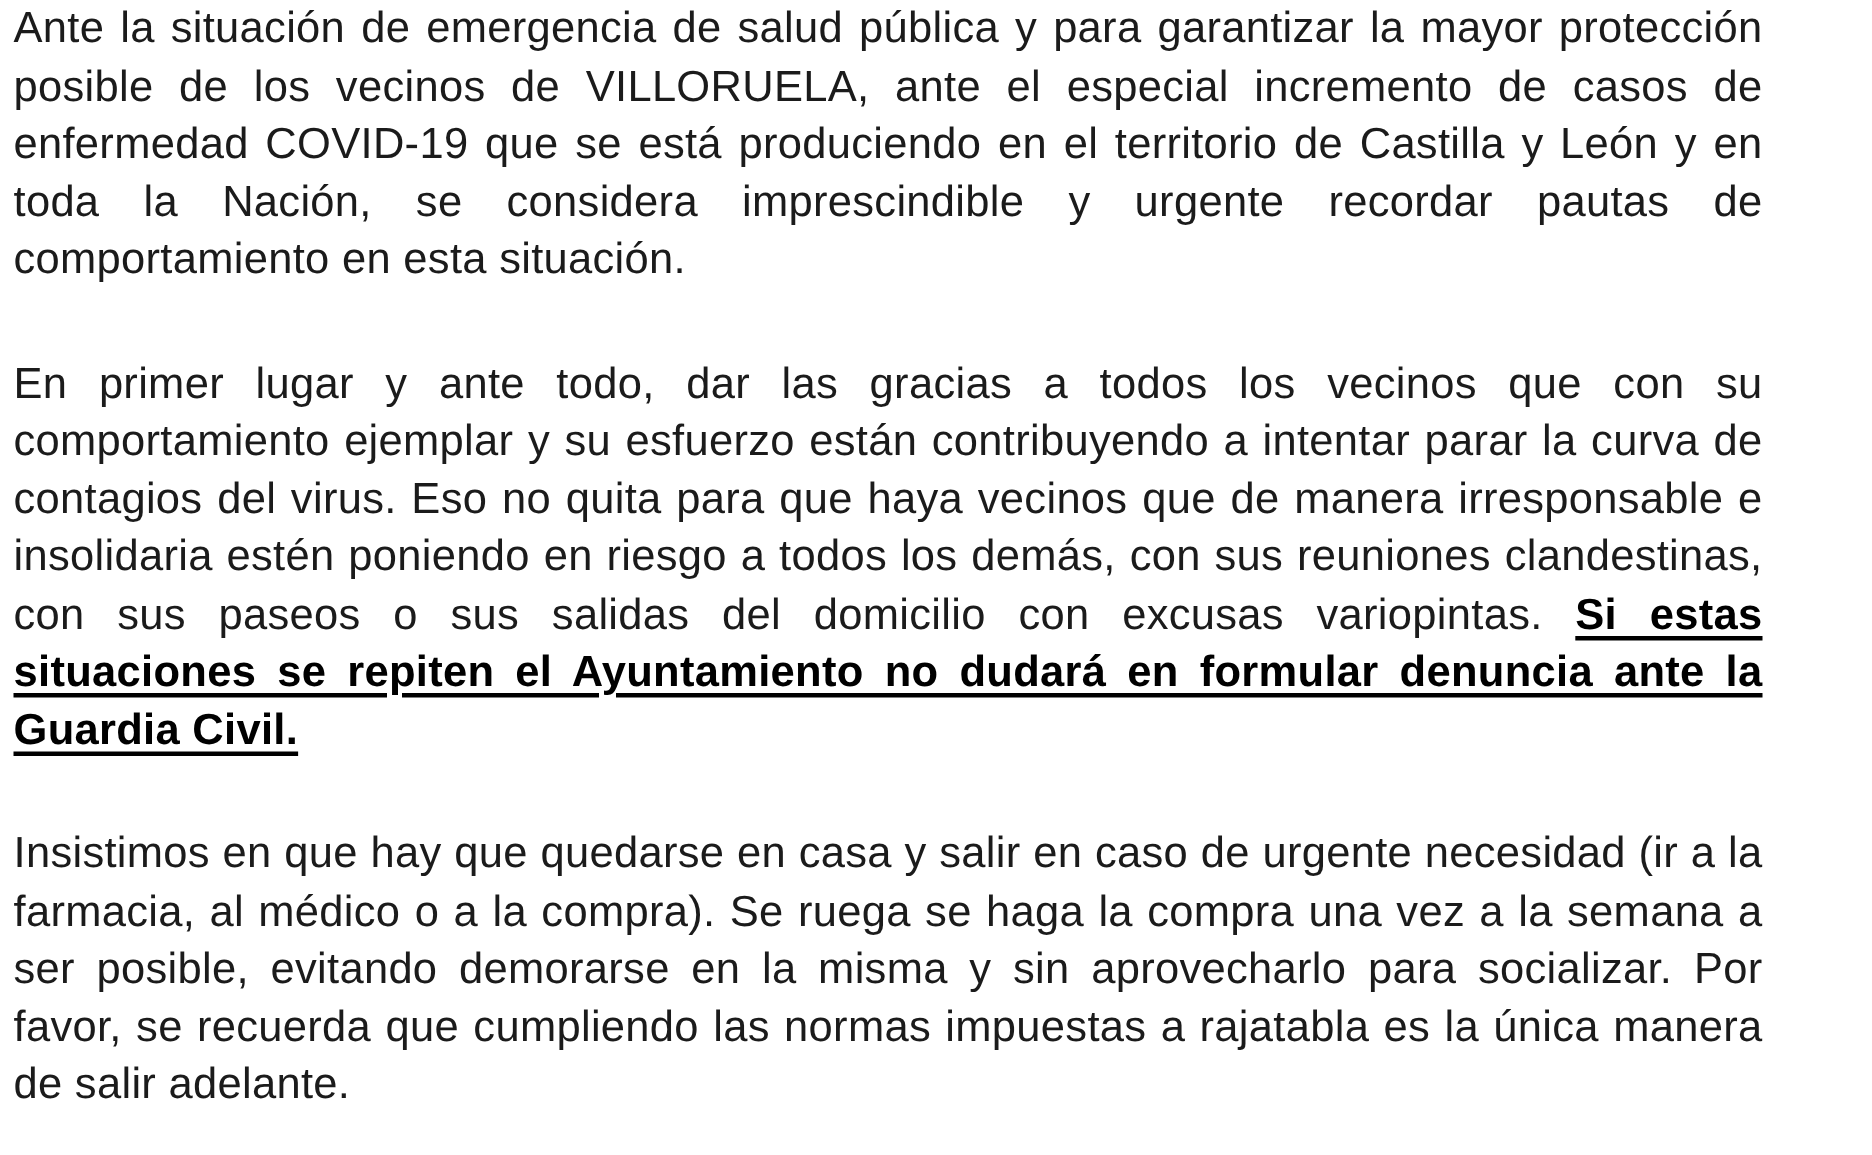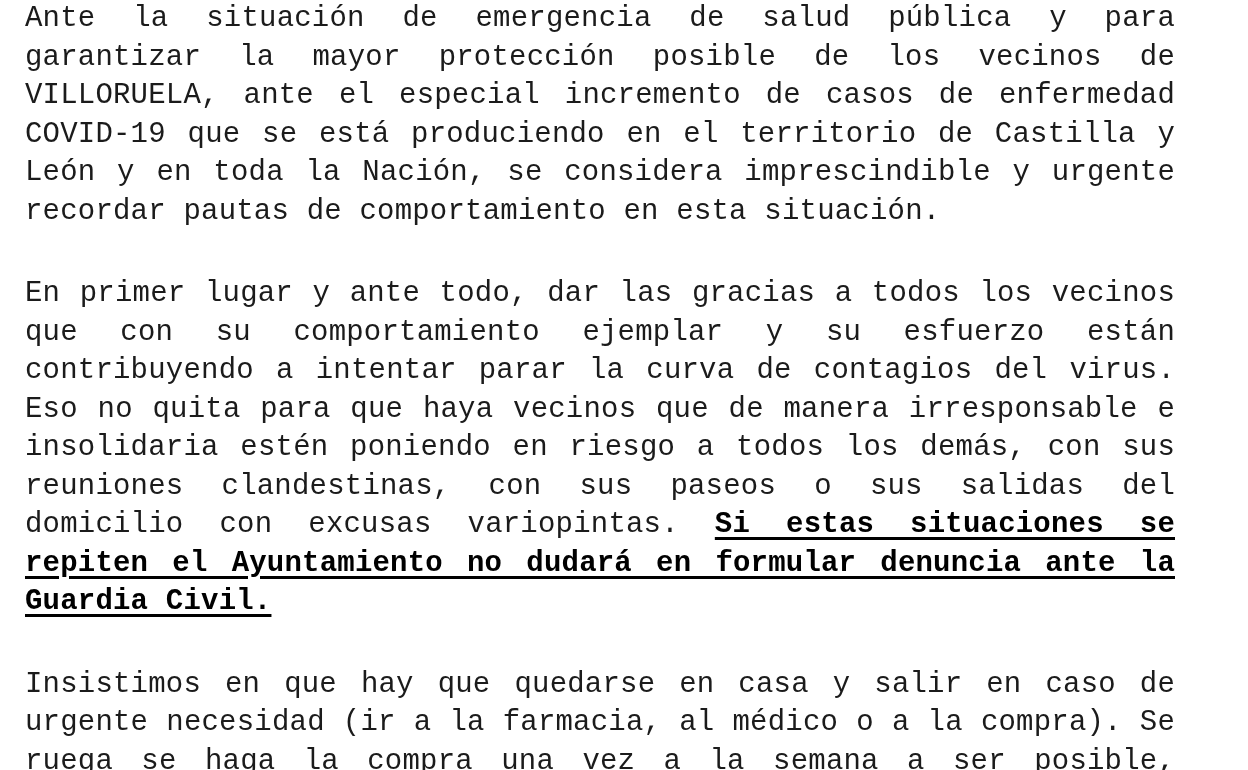--- a/index.html
+++ b/index.html
@@ -11,22 +11,21 @@
     width: 1248px;
     height: 770px;
     overflow: hidden;
     font-family: "Liberation Sans", sans-serif;
   }
   .page {
     box-sizing: border-box;
     width: 1248px;
     height: 770px;
     background: #ffffff;
-    padding: 0 73px 0 25px;
-    font-family: Liberation Mono, monospace;
+    padding: 0 73px 0 9px;
   }
   .doc-text p {
     margin: 0 0 44px 0;
     font-size: 29px;
     line-height: 38.5px;
     color: #1b1b1b;
     text-align: justify;
     letter-spacing: 0.2px;
   }
   .doc-text p:last-child {

